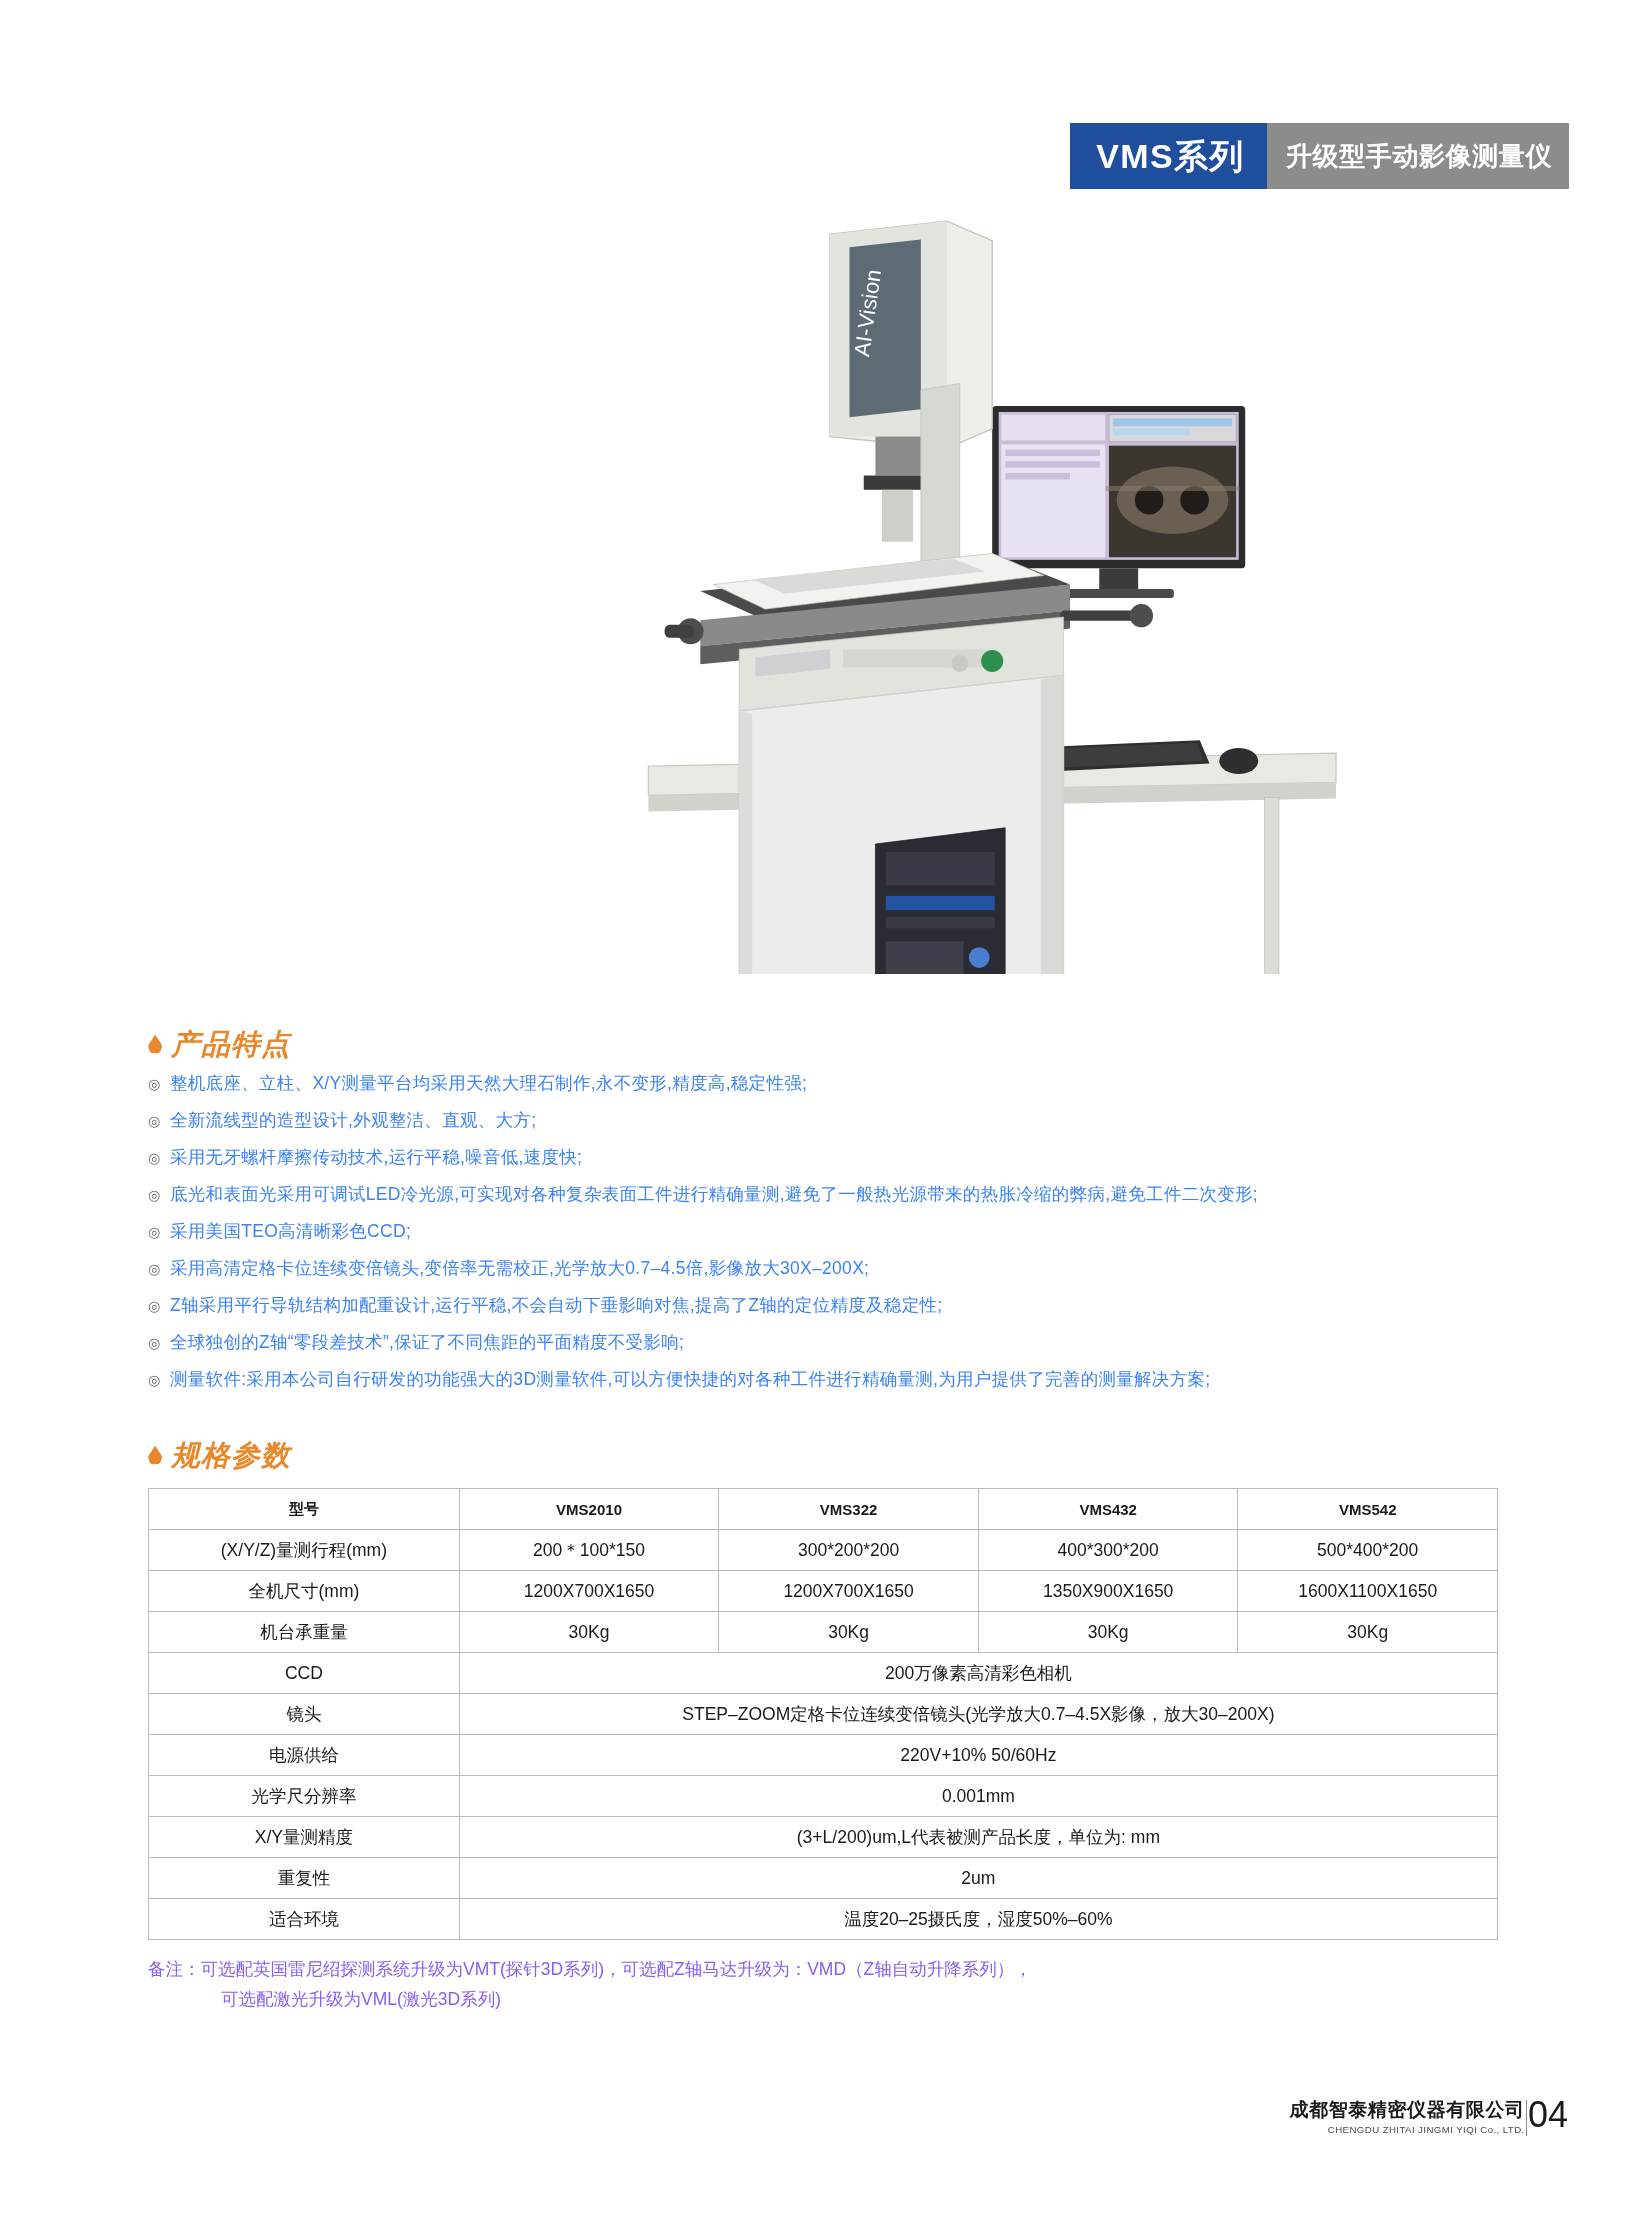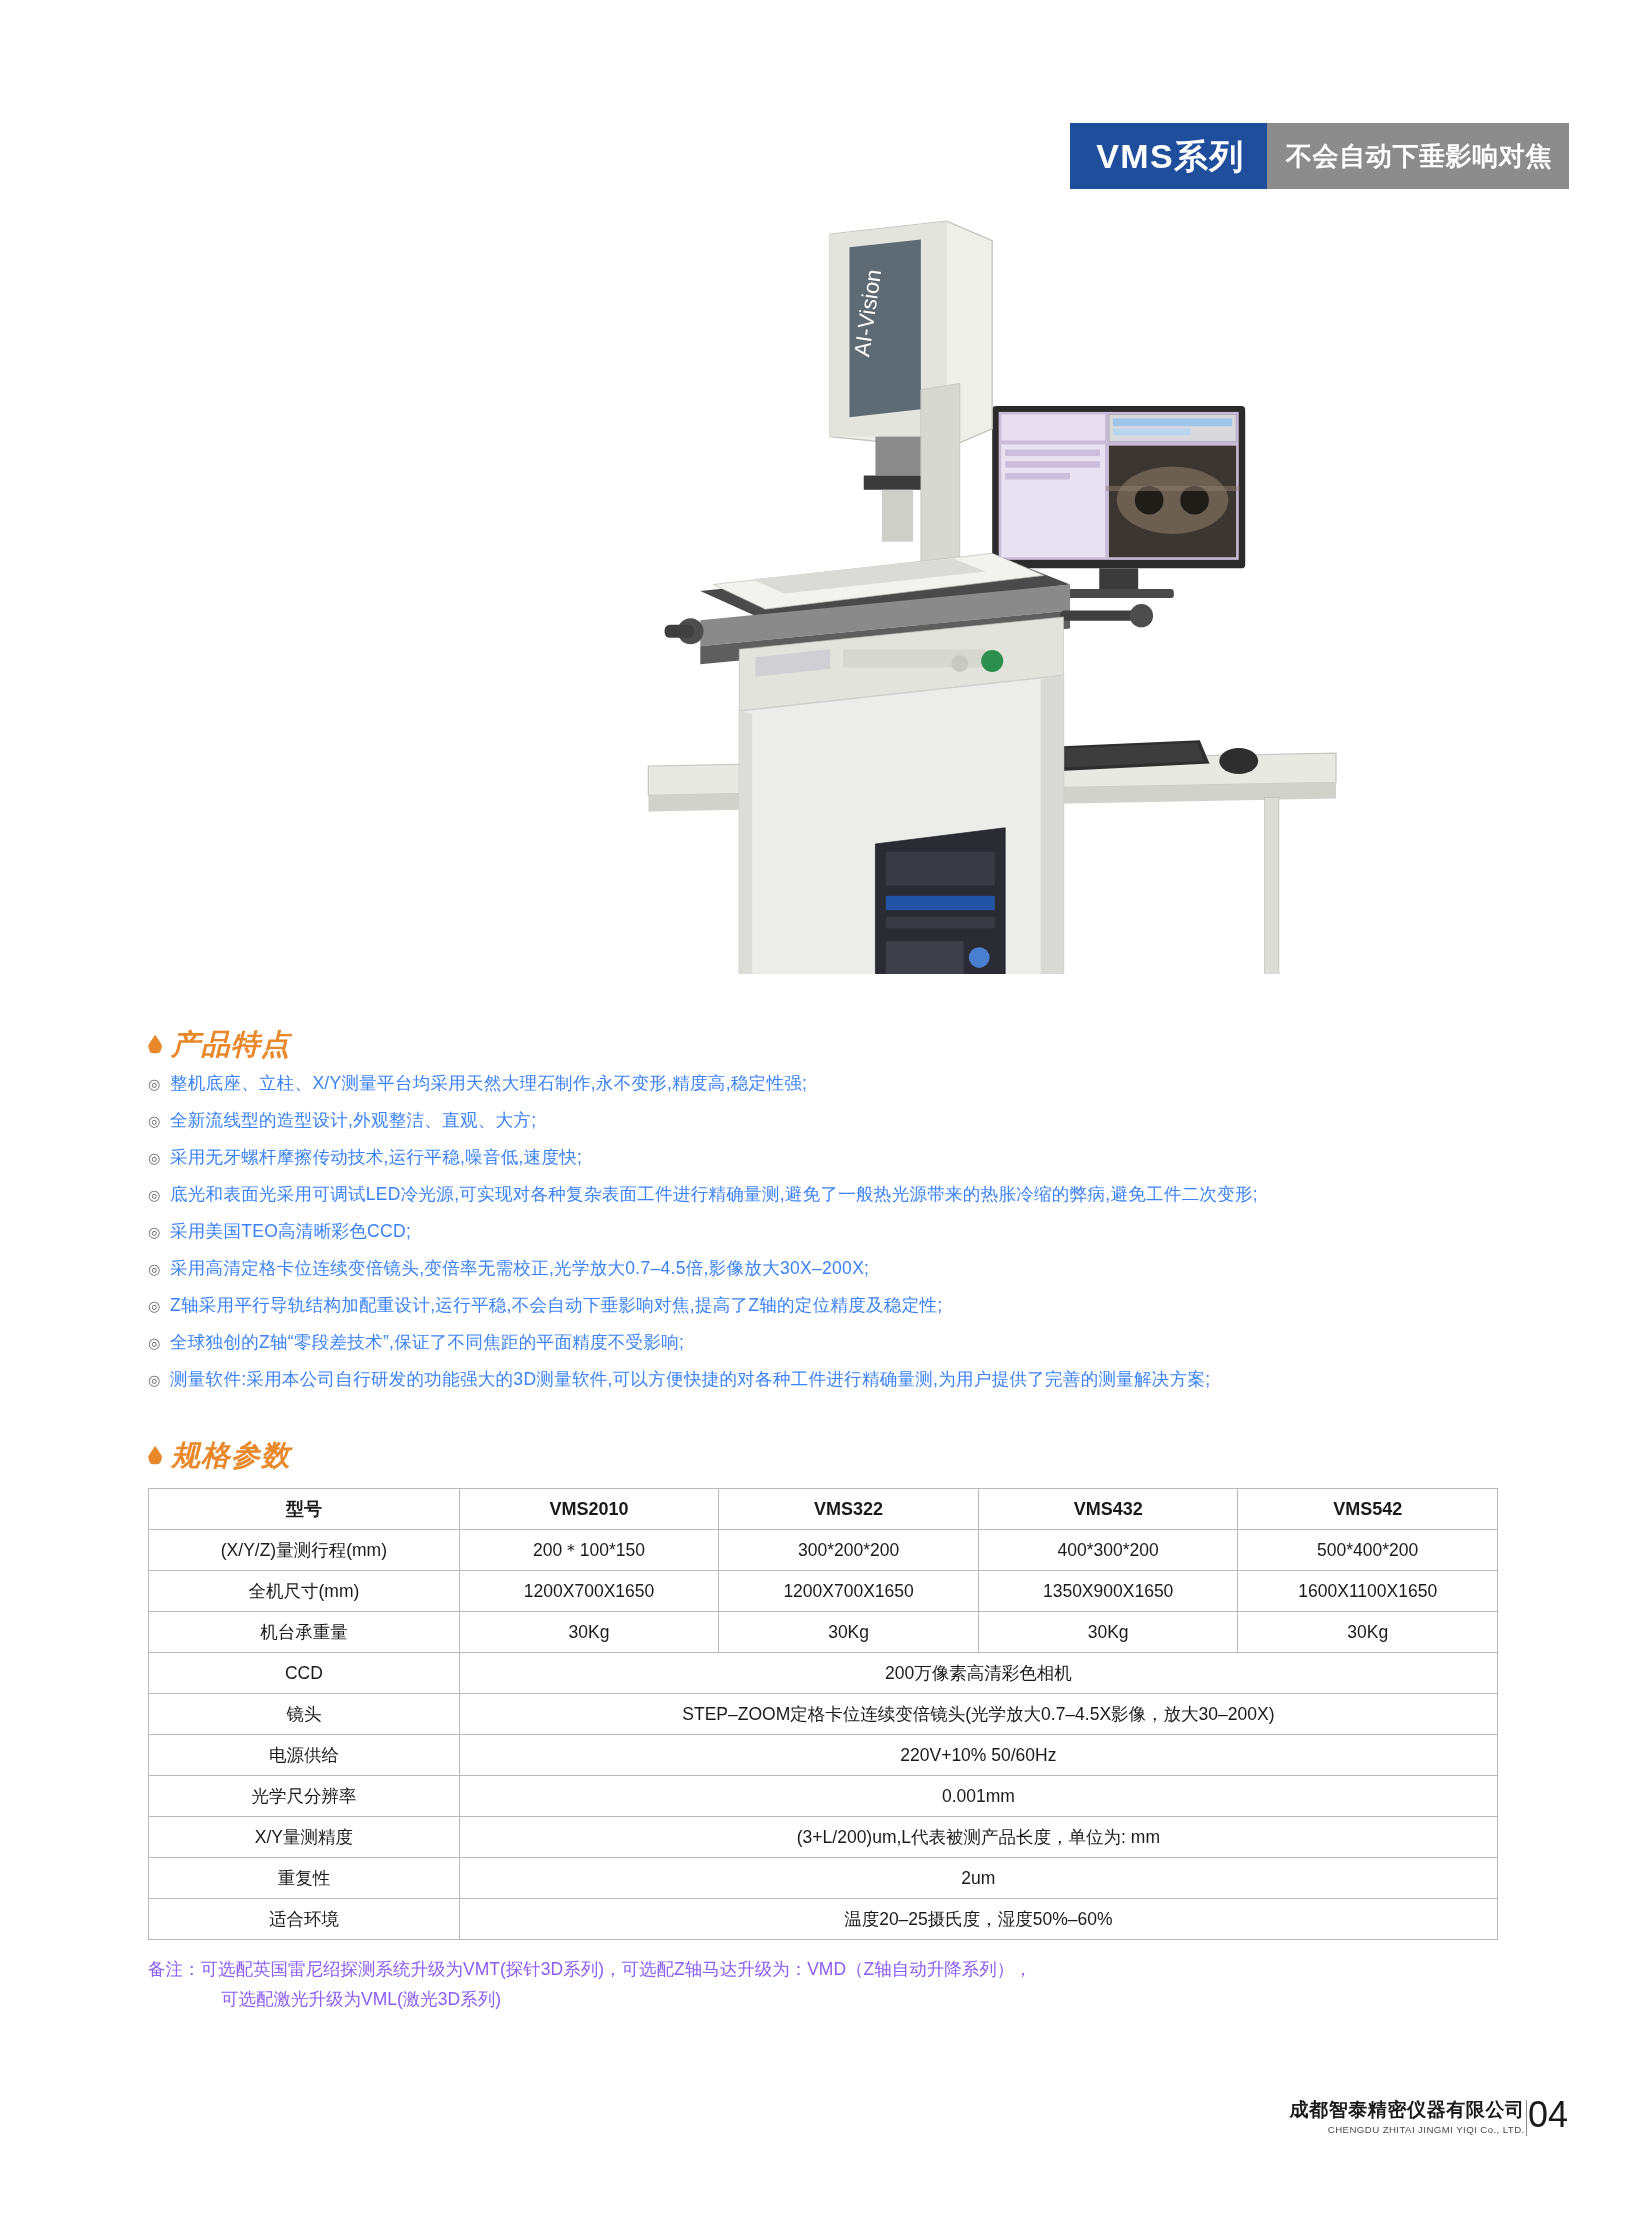--- a/index.html
+++ b/index.html
@@ -125,21 +125,21 @@
     border: 0.6px solid #b9b9b9;
     text-align: center;
     font-size: 17.5px;
     color: #1a1a1a;
     height: 40px;
     padding: 0 3.9px;
     font-weight: normal;
   }
   .spec-table tr.header-row td {
     font-weight: bold;
-    font-size: 18px;
+    font-size: 15px;
     margin-left: 38px;
   }
   .spec-table td.label {
     width: 302px;
   }
 
   
   .note {
     position: absolute;
     left: 148px;
@@ -185,21 +185,21 @@
     font-size: 36px;
     color: #1a1a1a;
     font-weight: normal;
   }
 </style>
 </head>
 <body>
 
 <div class="header">
   <div class="header-blue">VMS系列</div>
-  <div class="header-gray">不会自动下垂影响对焦</div>
+  <div class="header-gray">升级型手动影像测量仪</div>
 </div>
 
 <div class="photo">
   <svg width="1012" height="779" viewBox="0 0 1560 1200" xmlns="http://www.w3.org/2000/svg">
 
     <g>
       <polygon points="480,880 1540,860 1540,905 480,925" fill="#e9e9e4" stroke="#c9c9c4" stroke-width="2"></polygon>
       <polygon points="480,925 1540,905 1540,930 480,950" fill="#d2d2cd"></polygon>
 
       <rect x="1430" y="928" width="22" height="440" fill="#dcdcd7" stroke="#b9b9b4"></rect>

